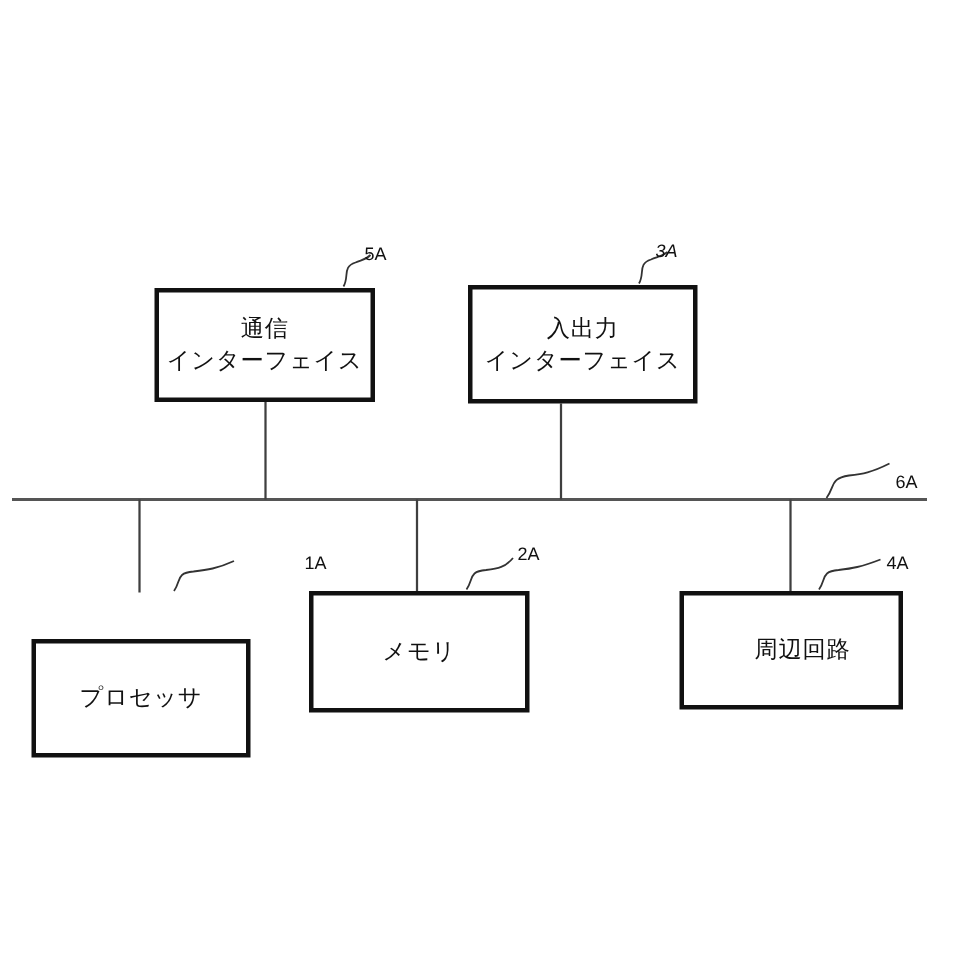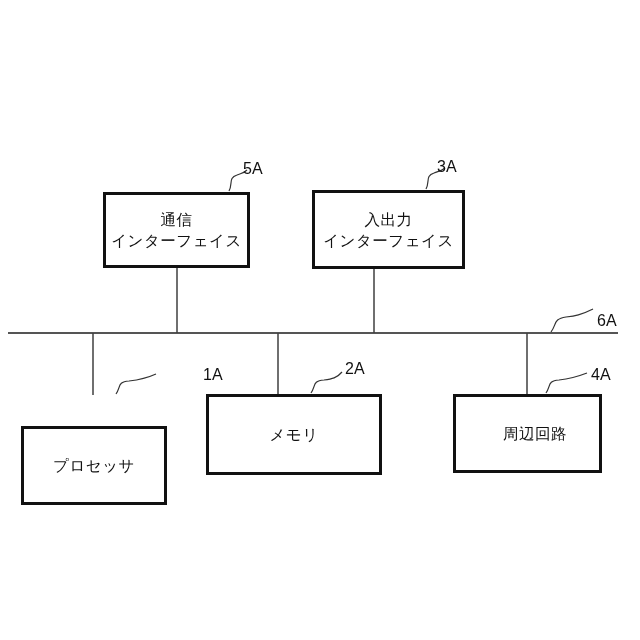--- a/index.html
+++ b/index.html
@@ -34,32 +34,32 @@
     text-align: right;
     color: #111111;
     font-size: 15.5px;
     line-height: 21px;
     letter-spacing: 0.5px;
     font-family: Liberation Serif, serif;
   }
   #box-comm       { left: 103px; top: 192px; width: 147px; height: 76px; }
   #box-io         { left: 312px; top: 190px; width: 153px; height: 79px; }
   #box-processor  { left:  21px; top: 394px; width: 146px; height: 79px; margin-top: 32px; }
-  #box-memory     { left: 206px; top: 394px; width: 176px; height: 81px; }
+  #box-memory     { left: 206px; top: 394px; width: 147px; height: 81px; }
   #box-peripheral { left: 453px; top: 394px; width: 149px; height: 79px; padding-left: 15px; }
 
   .ref-label {
     position: absolute;
     color: #111111;
-    font-size: 16px;
+    font-size: 12px;
     line-height: 16px;
     white-space: nowrap;
   }
   #ref-5A { left: 243px; top: 161px; }
-  #ref-3A { left: 437px; top: 159px; }
+  #ref-3A { left: 437px; top: 159px; font-style: italic; }
   #ref-6A { left: 597px; top: 301px; margin-top: 12px; }
   #ref-1A { left: 159px; top: 367px; margin-left: 44px; }
   #ref-2A { left: 345px; top: 361px; }
   #ref-4A { left: 591px; top: 367px; }
 </style>
 </head>
 <body>
 
 <div id="canvas">
 

